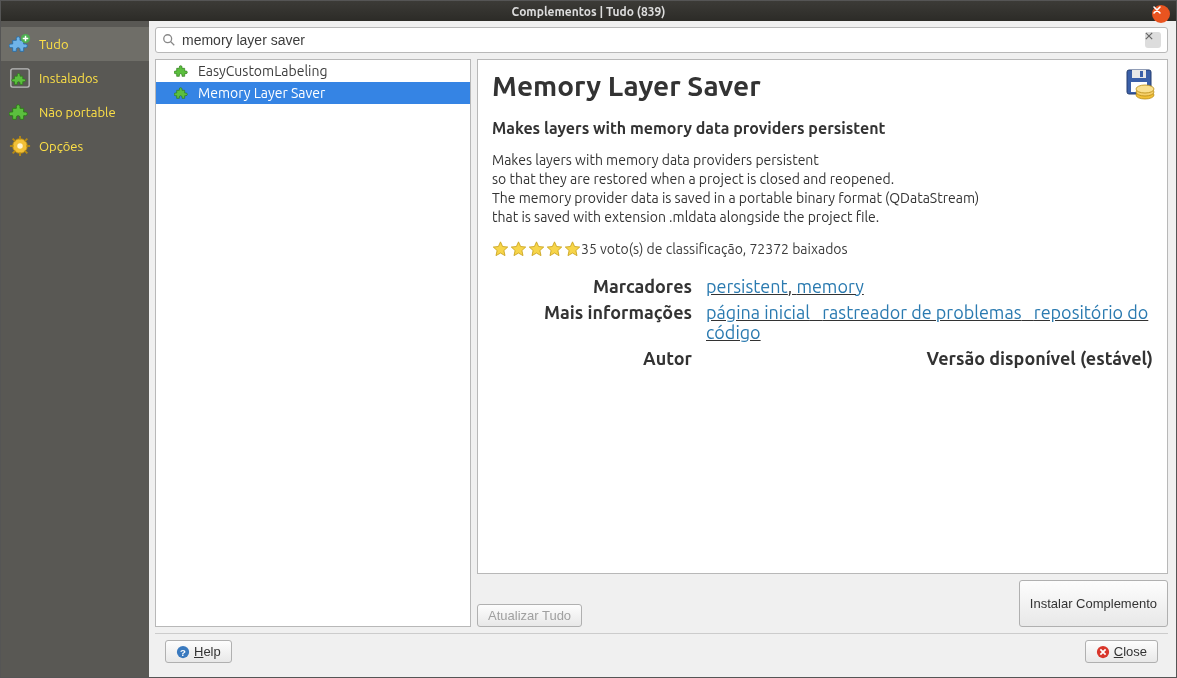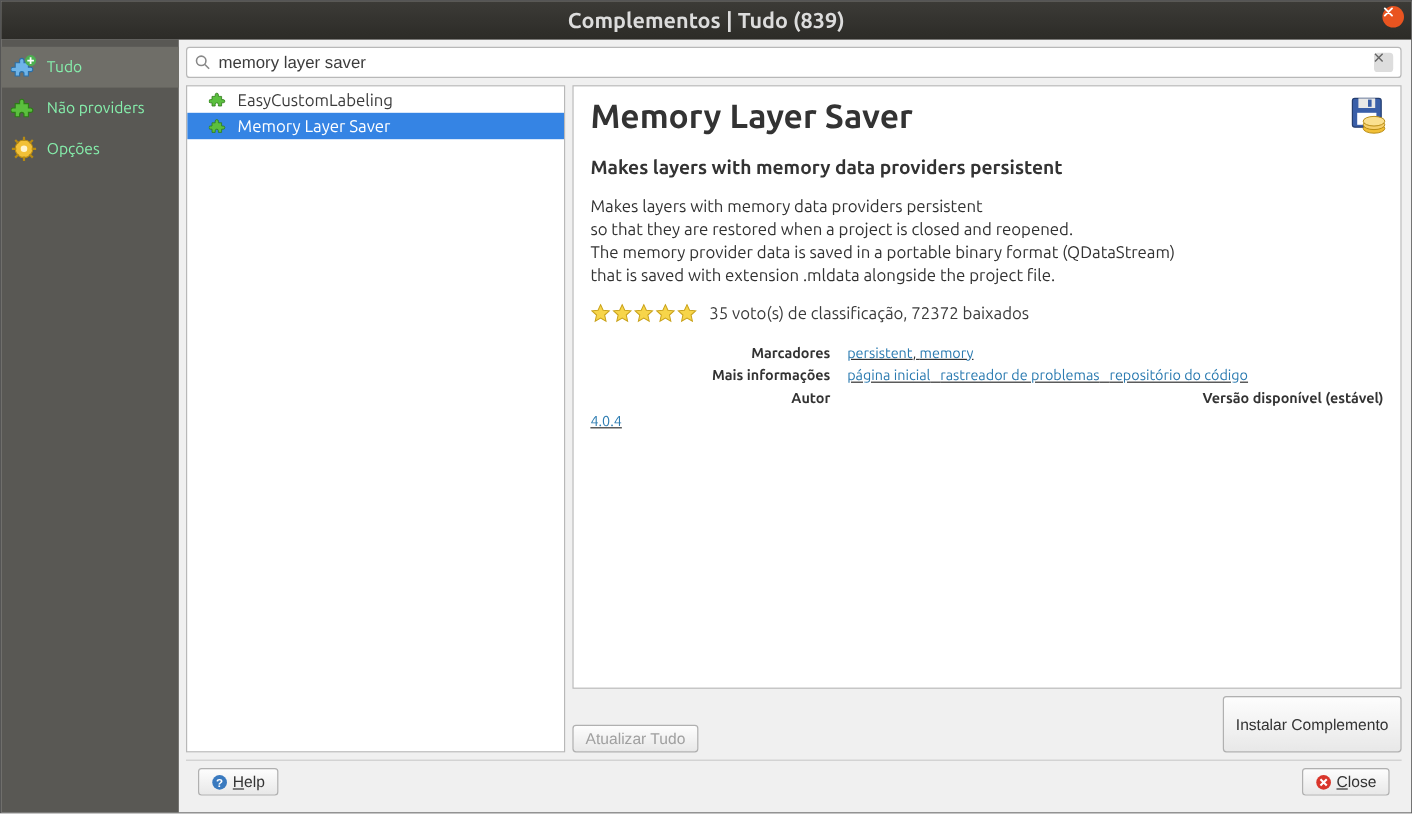--- a/index.html
+++ b/index.html
@@ -1,43 +1,43 @@
 <!DOCTYPE html>
 <html><head>
 <meta charset="utf-8">
 <style>
   * { box-sizing: border-box; margin: 0; padding: 0; }
   html, body { width: 1177px; height: 678px; font-family: "Ubuntu", "Liberation Sans", sans-serif; font-size: 13px; background: #fff; color: #3c3c3c; overflow: hidden; }
   .window { display: flex; flex-direction: column; width: 100%; height: 100%; border: 1px solid #555; background: #f0f0f0; }
-  .titlebar { height: 32px; background: linear-gradient(#3c3b37, #2c2b27); color: #dcdcdc; display: flex; align-items: center; justify-content: center; position: relative; font-weight: bold; font-size: 18px; }
+  .titlebar { height: 20px; background: linear-gradient(#3c3b37, #2c2b27); color: #dcdcdc; display: flex; align-items: center; justify-content: center; position: relative; font-weight: bold; font-size: 12px; }
   .titlebar .close-btn { position: absolute; right: 6px; top: 4px; width: 18px; height: 18px; border-radius: 50%; background: #e95420; color: #fff; font-size: 12px; line-height: 18px; text-align: center; cursor: pointer; }
   .body { flex: 1; display: flex; min-height: 0; }
-  .sidebar { width: 148px; background: #595854; color: #86efac; display: flex; flex-direction: column; padding-top: 6px; }
+  .sidebar { width: 148px; background: #595854; color: #fde047; display: flex; flex-direction: column; padding-top: 6px; }
   .sidebar-item { display: flex; align-items: center; gap: 8px; padding: 6px 8px; cursor: pointer; font-size: 13px; line-height: 1.15; }
   .sidebar-item.selected { background: #6f6e68; }
   .sidebar-item .icon { width: 22px; height: 22px; flex-shrink: 0; display: flex; align-items: center; justify-content: center; }
   .sidebar-item .label { flex: 1; }
   .main { flex: 1; display: flex; flex-direction: column; padding: 6px 8px 8px 6px; gap: 6px; min-width: 0; }
   .searchbar { height: 26px; border: 1px solid #b8b8b8; border-radius: 3px; background: #fff; display: flex; align-items: center; padding: 0 6px; gap: 6px; }
   .searchbar input { flex: 1; border: none; outline: none; font-size: 14px; color: #3c3c3c; background: transparent; }
   .searchbar .clear { width: 16px; height: 16px; border-radius: 3px; background: #ddd; color: #555; font-size: 10px; line-height: 16px; text-align: center; cursor: pointer; }
   .content { flex: 1; display: flex; gap: 6px; min-height: 0; }
   .resultlist { width: 316px; border: 1px solid #b8b8b8; background: #fff; overflow: auto; }
   .result-item { display: flex; align-items: center; gap: 8px; padding: 3px 10px 3px 18px; cursor: pointer; font-size: 14px; }
   .result-item.selected { background: #3584e4; color: #fff; }
   .result-item .icon { width: 16px; height: 16px; flex-shrink: 0; }
   .detail-wrap { flex: 1; display: flex; flex-direction: column; gap: 6px; min-width: 0; }
   .detail { flex: 1; border: 1px solid #b8b8b8; background: #fff; padding: 10px 14px; overflow: auto; position: relative; }
   .detail h1 { font-size: 28px; font-weight: bold; margin-bottom: 18px; color: #333; }
   .detail h3 { font-size: 16px; font-weight: bold; margin-bottom: 14px; color: #333; }
   .detail p.desc { font-size: 14px; color: #333; line-height: 1.35; margin-bottom: 14px; white-space: pre-line; }
   .plugin-icon { position: absolute; right: 10px; top: 8px; width: 32px; height: 32px; }
-  .rating-row { display: flex; align-items: center; gap: 10px; font-size: 14px; margin-bottom: 18px; }
+  .rating-row { display: flex; align-items: center; font-size: 14px; margin-bottom: 18px; }
   .stars { display: flex; gap: 1px; }
-  .meta-table { display: grid; grid-template-columns: 200px 1fr; row-gap: 6px; column-gap: 14px; font-size: 12px; }
+  .meta-table { display: grid; grid-template-columns: 200px 1fr; row-gap: 6px; column-gap: 14px; font-size: 18px; }
   .meta-label { text-align: right; font-weight: bold; color: #333; }
   .meta-value { color: #333; text-decoration: underline; }
   .meta-value a { color: #2a7ab0; text-decoration: none; cursor: pointer; }
   .action-row { display: flex; justify-content: space-between; }
   .btn { border: 1px solid #b0b0b0; background: linear-gradient(#fdfdfd, #e8e8e8); border-radius: 3px; padding: 3px 10px; font-size: 13px; cursor: pointer; display: inline-flex; align-items: center; gap: 4px; color: #333; }
   .btn:disabled { color: #a0a0a0; cursor: default; margin-top: 24px; }
   .footer { height: 36px; background: #f0f0f0; border-top: 1px solid #ccc; display: flex; align-items: center; justify-content: space-between; padding: 0 10px; }
   .btn .underline { text-decoration: underline; }
   svg { display: block; }
 </style>
@@ -63,28 +63,37 @@
         <span class="icon">
           <svg viewBox="0 0 24 24" width="22" height="22">
             <path d="M4 8 h4 v-2 a2 2 0 1 1 4 0 v2 h4 v4 h2 a2 2 0 1 1 0 4 h-2 v4 h-4 v-2 a2 2 0 1 0 -4 0 v2 h-4 v-4 h-2 a2 2 0 1 1 0 -4 h2 z" fill="#6fb4e8" stroke="#2a6fa7" stroke-width="1"></path>
             <circle cx="18" cy="6" r="5" fill="#4caf50"></circle>
             <path d="M18 3 v6 M15 6 h6" stroke="#fff" stroke-width="1.6"></path>
           </svg>
         </span>
         <span class="label">Tudo</span>
       </div>
 
-
       <div class="sidebar-item">
         <span class="icon">
           <svg viewBox="0 0 24 24" width="22" height="22">
+            <rect x="2" y="2" width="20" height="20" rx="2" fill="none" stroke="#bbb" stroke-width="1.5"></rect>
+            <path d="M6 10 h3 v-1.5 a1.5 1.5 0 1 1 3 0 v1.5 h3 v3 h1.5 a1.5 1.5 0 1 1 0 3 h-1.5 v3 h-3 v-1.5 a1.5 1.5 0 1 0 -3 0 v1.5 h-3 v-3 h-1.5 a1.5 1.5 0 1 1 0 -3 h1.5 z" fill="#5bbf3e" stroke="#2d7a18" stroke-width="0.8"></path>
+          </svg>
+        </span>
+        <span class="label">Instalados</span>
+      </div>
+
+      <div class="sidebar-item">
+        <span class="icon">
+          <svg viewBox="0 0 24 24" width="22" height="22">
             <path d="M4 8 h4 v-2 a2 2 0 1 1 4 0 v2 h4 v4 h2 a2 2 0 1 1 0 4 h-2 v4 h-4 v-2 a2 2 0 1 0 -4 0 v2 h-4 v-4 h-2 a2 2 0 1 1 0 -4 h2 z" fill="#5bbf3e" stroke="#2d7a18" stroke-width="1"></path>
           </svg>
         </span>
-        <span class="label">Não providers</span>
+        <span class="label">Não portable</span>
       </div>
 
 
       <div class="sidebar-item">
         <span class="icon">
           <svg viewBox="0 0 24 24" width="22" height="22">
             <circle cx="12" cy="12" r="8" fill="#f2c037" stroke="#b78a12" stroke-width="1"></circle>
             <g stroke="#b78a12" stroke-width="2">
               <line x1="12" y1="1" x2="12" y2="5"></line>
               <line x1="12" y1="19" x2="12" y2="23"></line>
@@ -196,23 +205,20 @@
               <div class="meta-label">Mais informações</div>
               <div class="meta-value">
                 <a>página inicial</a>&nbsp;&nbsp;
                 <a>rastreador de problemas</a>&nbsp;&nbsp;
                 <a>repositório do código</a>
               </div>
 
               <div class="meta-label">Autor</div>
 
               <div class="meta-label">Versão disponível (estável)</div>
-              <div class="meta-value">
-                <a>4.0.4</a>
-              </div>
             </div>
 
           </div>
 
           <div class="action-row">
             <button class="btn" disabled="">Atualizar Tudo</button>
             <button class="btn">Instalar Complemento</button>
           </div>
         </div>
 

